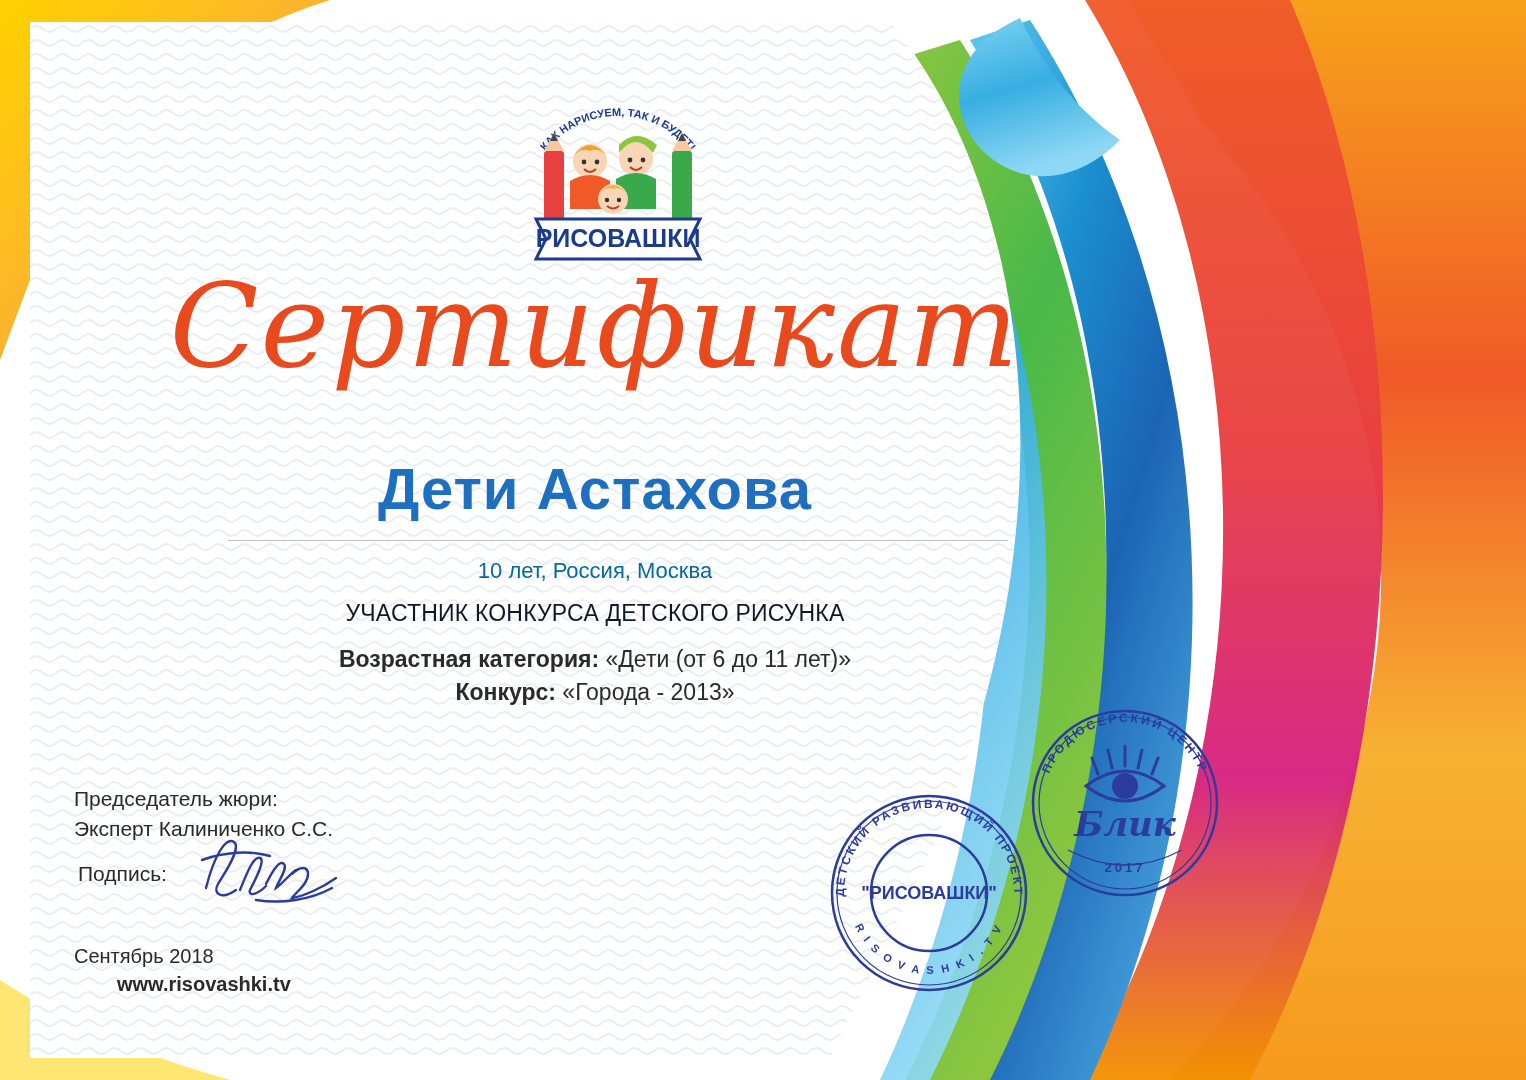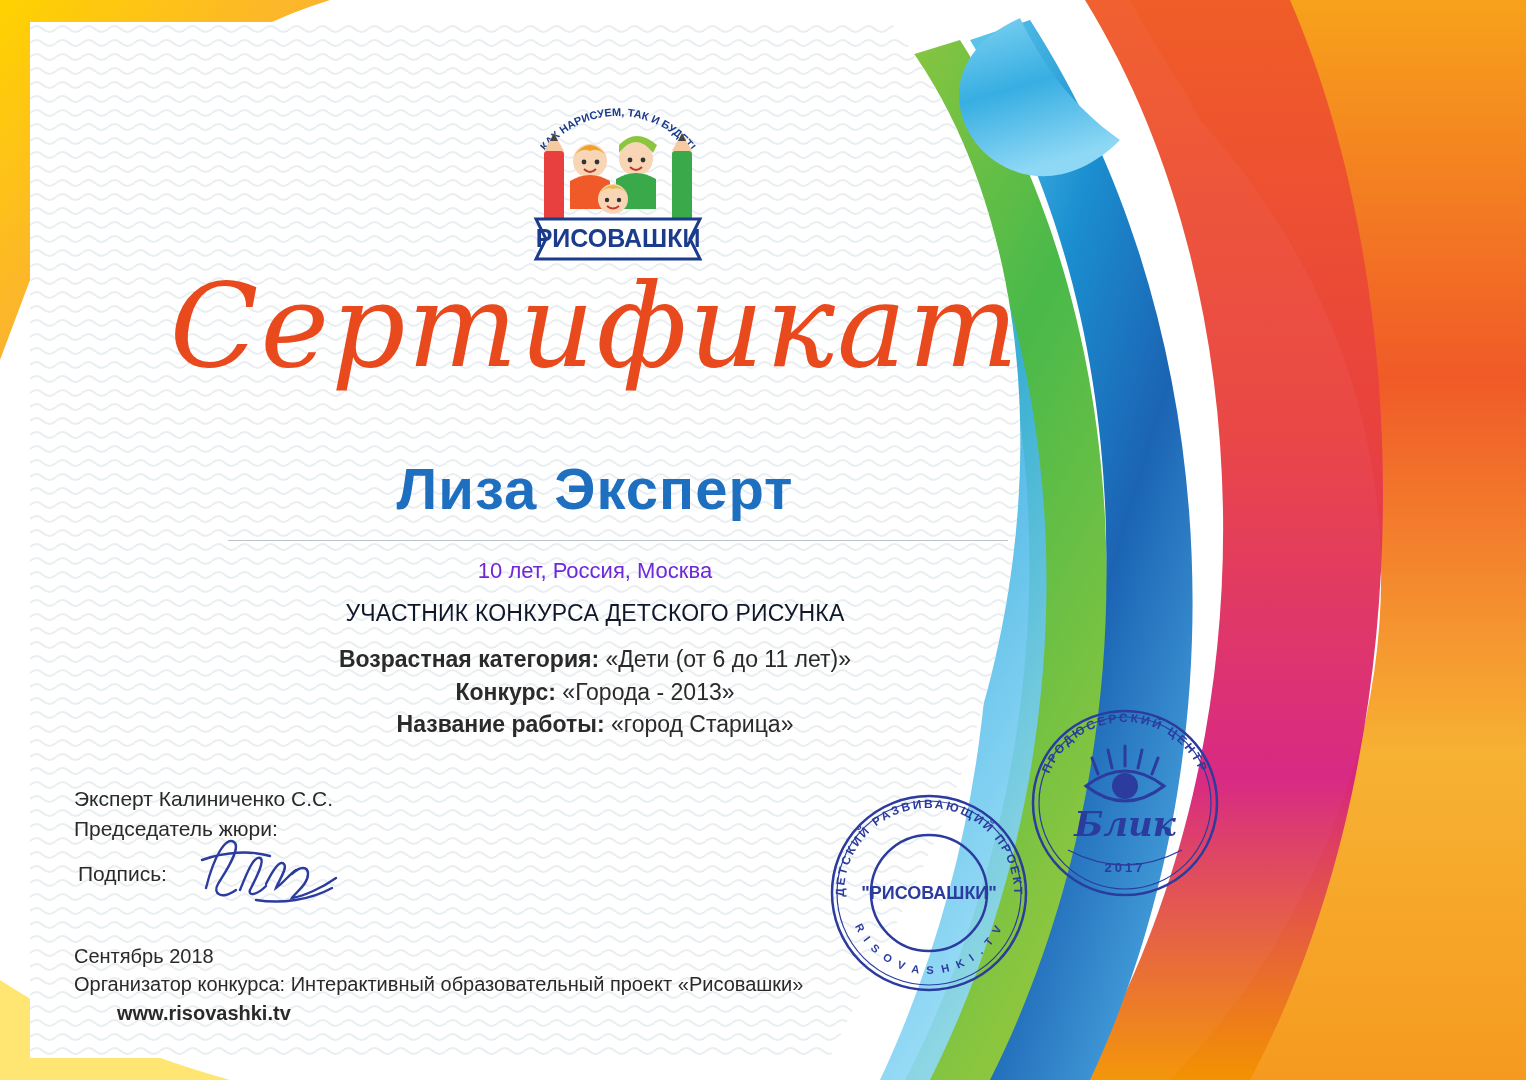--- a/index.html
+++ b/index.html
@@ -94,21 +94,21 @@
     background: #b9c3c9;
   }
 
   .subline {
     position: absolute;
     left: 0;
     top: 558px;
     width: 1190px;
     text-align: center;
     font-size: 22px;
-    color: #6d28d9;
+    color: #0369a1;
   }
 
   .role {
     position: absolute;
     left: 0;
     top: 600px;
     width: 1190px;
     text-align: center;
     font-size: 23px;
     color: #0f172a;
@@ -294,59 +294,54 @@
       </g>
 
       <g>
         <path d="M28,124 h164 l-10,20 10,20 h-164 l10,-20z" fill="#ffffff" stroke="#1b3c8c" stroke-width="3"></path>
       </g>
       <text x="110" y="152" text-anchor="middle" font-family="Liberation Sans, sans-serif" font-size="25" font-weight="bold" fill="#1b3c8c">РИСОВАШКИ</text>
     </svg>
 
     <div class="title">Сертификат</div>
 
-    <div class="recipient">Лиза Эксперт</div>
+    <div class="recipient">Дети Астахова</div>
     <div class="divider"></div>
     <div class="subline">10 лет, Россия, Москва</div>
     <div class="role">УЧАСТНИК КОНКУРСА ДЕТСКОГО РИСУНКА</div>
 
     <div class="details">
       <div>
         <span class="lbl">Возрастная категория:</span>
         <span>«Дети (от 6 до 11 лет)»</span>
       </div>
       <div>
         <span class="lbl">Конкурс:</span>
         <span>«Города - 2013»</span>
       </div>
-      <div>
-        <span class="lbl">Название работы:</span>
-        <span>«город Старица»</span>
-      </div>
     </div>
 
     <div class="jury">
+      <div>Председатель жюри:</div>
       <div>Эксперт Калиниченко С.С.</div>
-      <div>Председатель жюри:</div>
     </div>
     <div class="sign-label">Подпись:</div>
     <svg class="signature" viewBox="0 0 160 90">
       <g fill="none" stroke="#2b3b9e" stroke-width="2.4" stroke-linecap="round">
         <path d="M10,62 C18,30 30,10 38,16 C46,22 28,48 22,58 C16,68 26,74 40,64"></path>
         <path d="M6,34 C28,26 54,24 74,30"></path>
         <path d="M44,64 C52,44 58,30 64,32 C70,34 58,56 54,64 C52,70 60,70 70,60"></path>
         <path d="M70,58 C78,42 84,34 88,38 C92,42 82,56 80,62 C86,58 94,48 100,44"></path>
         <path d="M96,48 C104,40 112,40 112,48 C112,58 100,66 96,72 C108,70 126,62 140,52"></path>
         <path d="M60,74 C86,78 114,74 136,62"></path>
       </g>
     </svg>
 
     <div class="footer">
       <div>Сентябрь 2018</div>
-      <div>Организатор конкурса: Интерактивный образовательный проект «Рисовашки»</div>
       <div class="site">www.risovashki.tv</div>
     </div>
 
     <svg class="stamp-risovashki" viewBox="0 0 222 222">
       <defs>
         <path id="rTop" d="M26,111 A85,85 0 0 1 196,111"></path>
         <path id="rBottom" d="M30,111 A81,81 0 0 0 192,111"></path>
       </defs>
       <circle cx="111" cy="111" r="97" fill="none" stroke="#2b3b9e" stroke-width="2.5"></circle>
       <circle cx="111" cy="111" r="92" fill="none" stroke="#2b3b9e" stroke-width="1.2"></circle>

